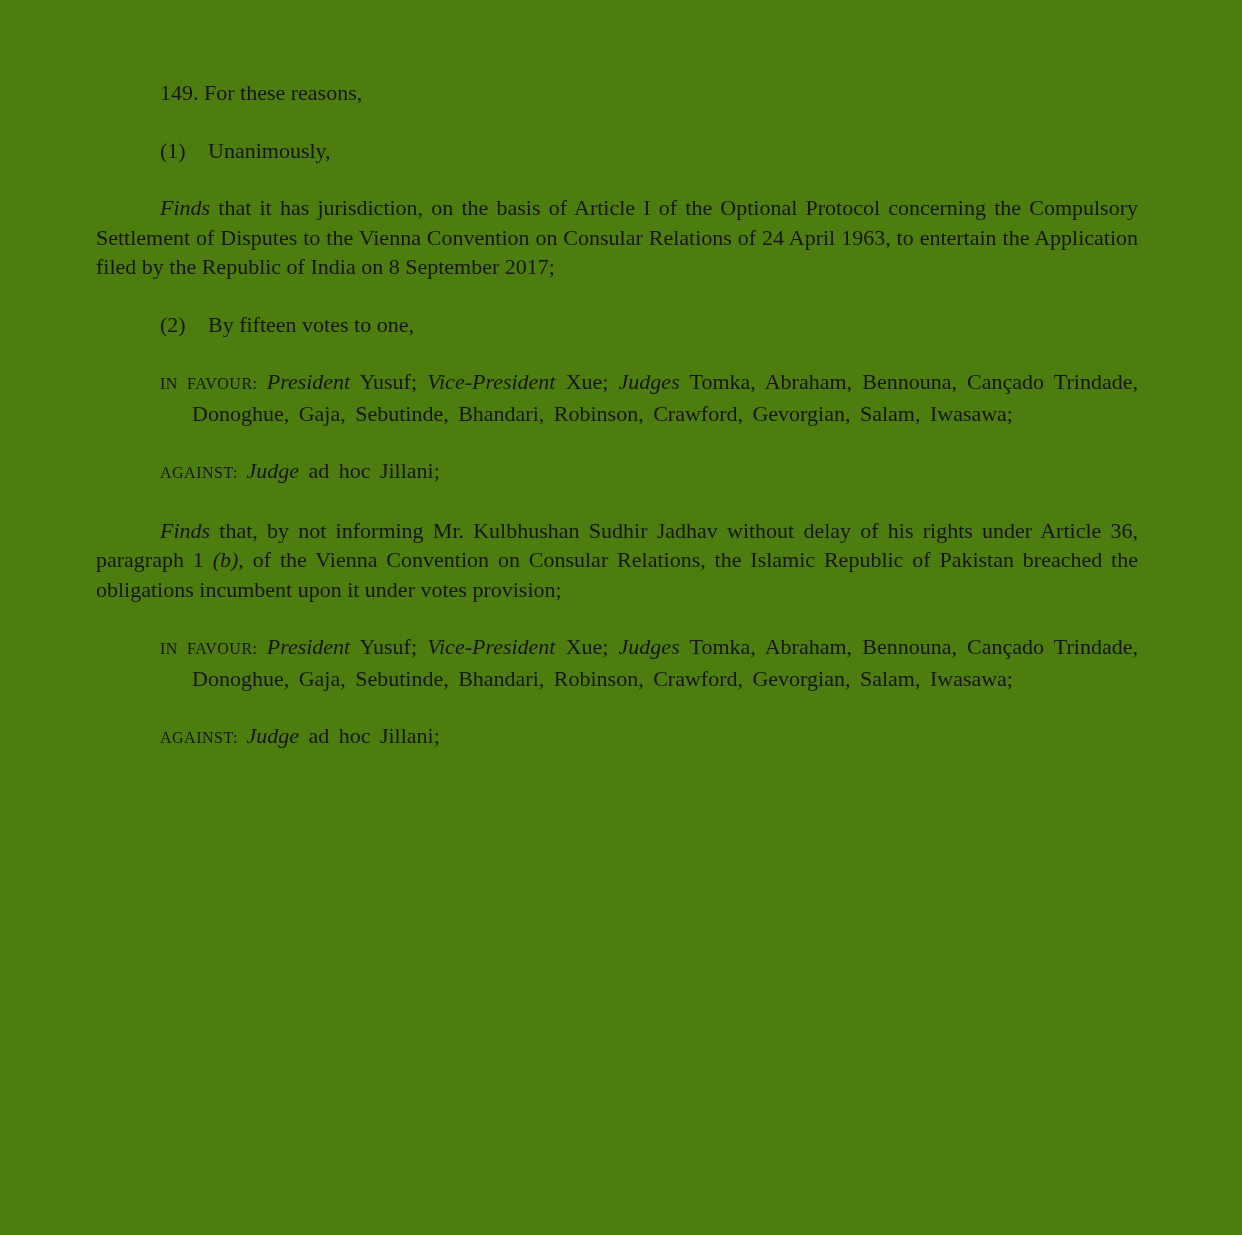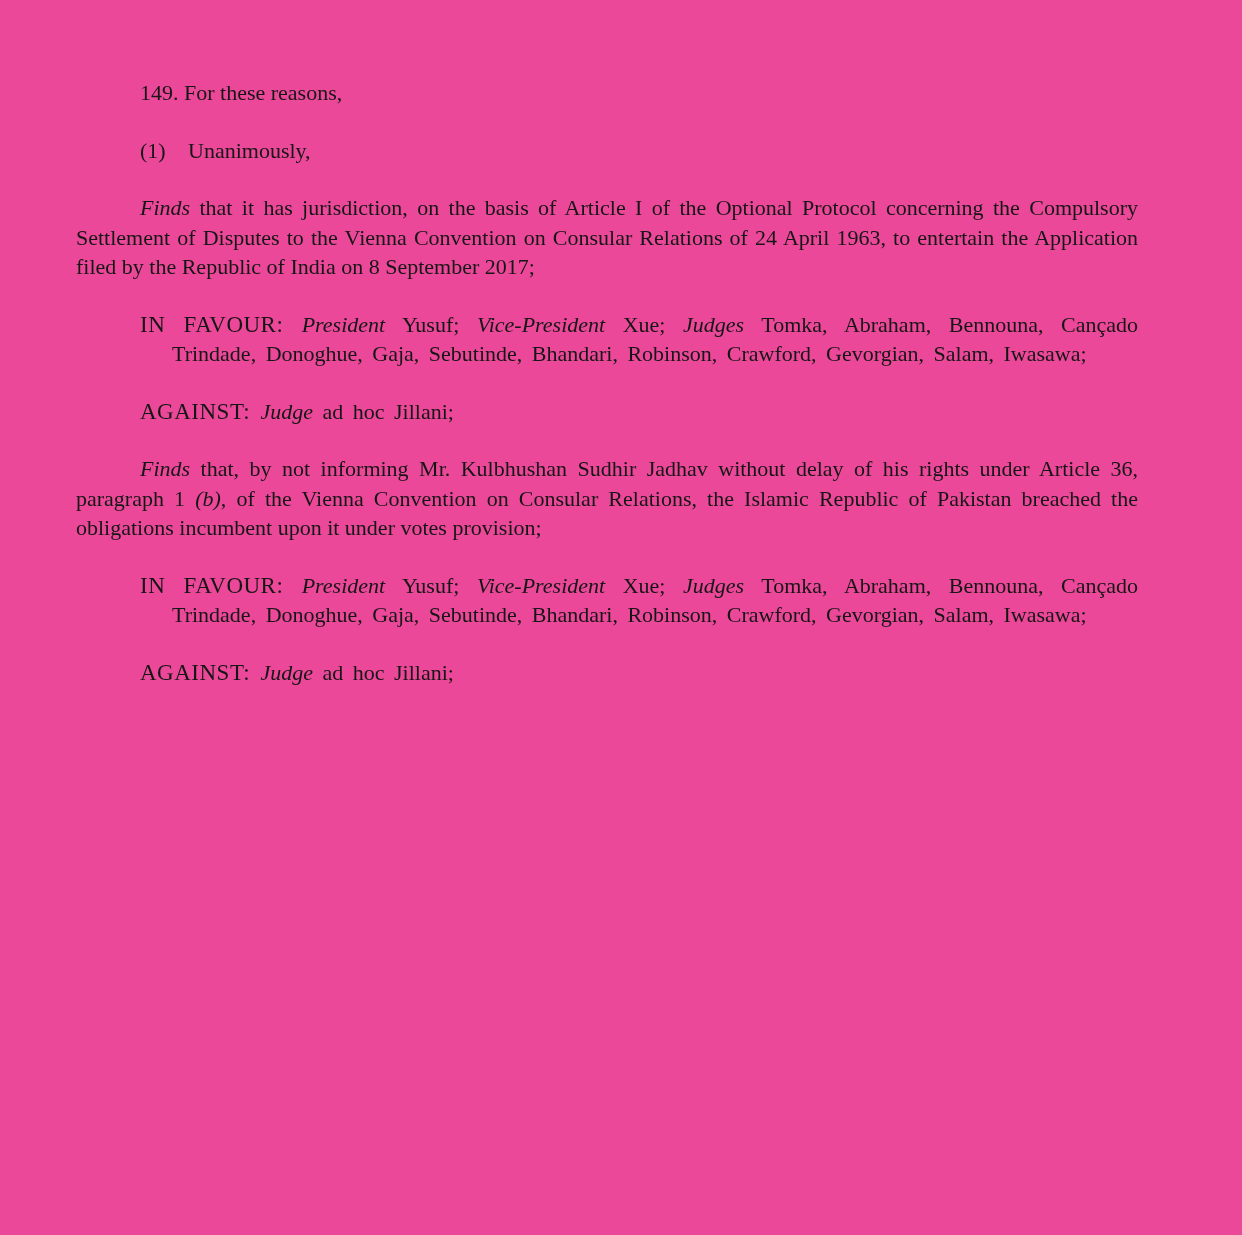--- a/index.html
+++ b/index.html
@@ -14,22 +14,22 @@
     font-family: "Liberation Serif", "DejaVu Serif", serif;
     font-size: 22px;
     line-height: 29.5px;
     color: #161616;
     -webkit-font-smoothing: antialiased;
   }
   .page {
     box-sizing: border-box;
     width: 1242px;
     height: 1235px;
-    padding: 78px 104px 0 76px;
-    background: #ec4899;
+    padding: 78px 104px 0 96px;
+    background: #4d7c0f;
   }
   .blk {
     margin: 0 0 28px 0;
   }
   .plain, .court, .numbered, .justify {
     text-indent: 64px;
   }
   .justify {
     text-align: justify;
   }
@@ -41,32 +41,33 @@
   }
   .num {
     display: inline-block;
     width: 48px;
     text-indent: 0;
   }
   .sc {
     font-variant: small-caps;
   }
   .vote-label {
-    font-size: 23px;
+    font-size: 16px;
     letter-spacing: 0.5px;
   }
   i { font-style: italic; }
 </style>
 </head>
 <body>
 
 <main class="page">
   <div id="doc">
       <p class="blk plain"><span>149. For these reasons,</span></p>
       <p class="blk numbered"><span class="num">(1)</span><span>Unanimously,</span></p>
       <p class="blk justify"><i>Finds</i><span> that it has jurisdiction, on the basis of Article I of the Optional Protocol concerning the Compulsory Settlement of Disputes to the Vienna Convention on Consular Relations of 24 April 1963, to entertain the Application filed by the Republic of India on 8 September 2017;</span></p>
+      <p class="blk numbered"><span class="num">(2)</span><span>By fifteen votes to one,</span></p>
       <p class="blk vote"><span class="vote-label">IN FAVOUR: </span><i>President</i><span> Yusuf; </span><i>Vice-President</i><span> Xue; </span><i>Judges</i><span> Tomka, Abraham, Bennouna, Cançado Trindade, Donoghue, Gaja, Sebutinde, Bhandari, Robinson, Crawford, Gevorgian, Salam, Iwasawa;</span></p>
       <p class="blk vote"><span class="vote-label">AGAINST: </span><i>Judge</i><span> ad hoc Jillani;</span></p>
       <p class="blk justify"><i>Finds</i><span> that, by not informing Mr. Kulbhushan Sudhir Jadhav without delay of his rights under Article 36, paragraph 1 </span><i>(b)</i><span>, of the Vienna Convention on Consular Relations, the Islamic Republic of Pakistan breached the obligations incumbent upon it under votes provision;</span></p>
       <p class="blk vote"><span class="vote-label">IN FAVOUR: </span><i>President</i><span> Yusuf; </span><i>Vice-President</i><span> Xue; </span><i>Judges</i><span> Tomka, Abraham, Bennouna, Cançado Trindade, Donoghue, Gaja, Sebutinde, Bhandari, Robinson, Crawford, Gevorgian, Salam, Iwasawa;</span></p>
       <p class="blk vote"><span class="vote-label">AGAINST: </span><i>Judge</i><span> ad hoc Jillani;</span></p>
     </div>
 </main>
 
 </body></html>

